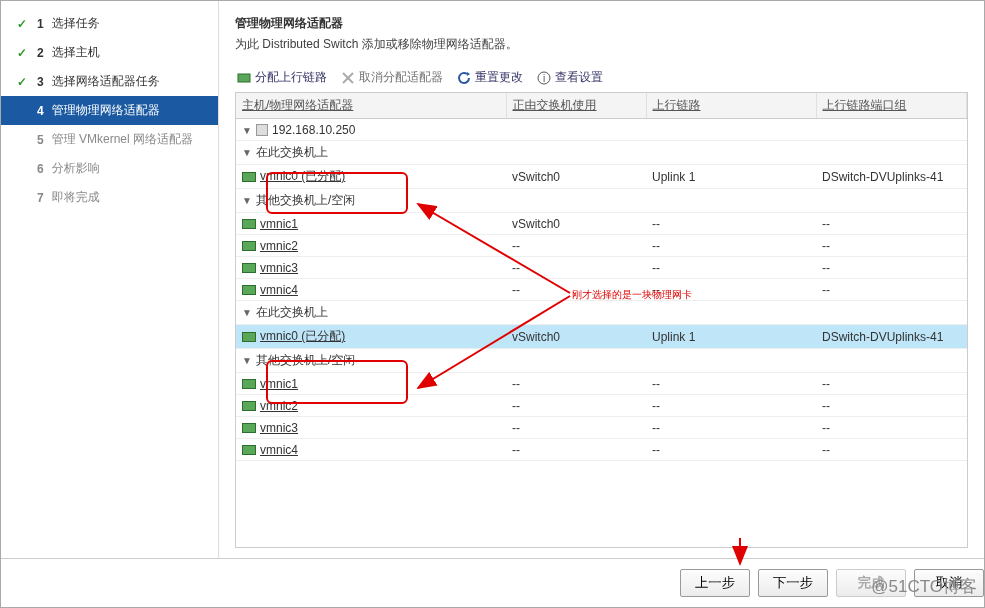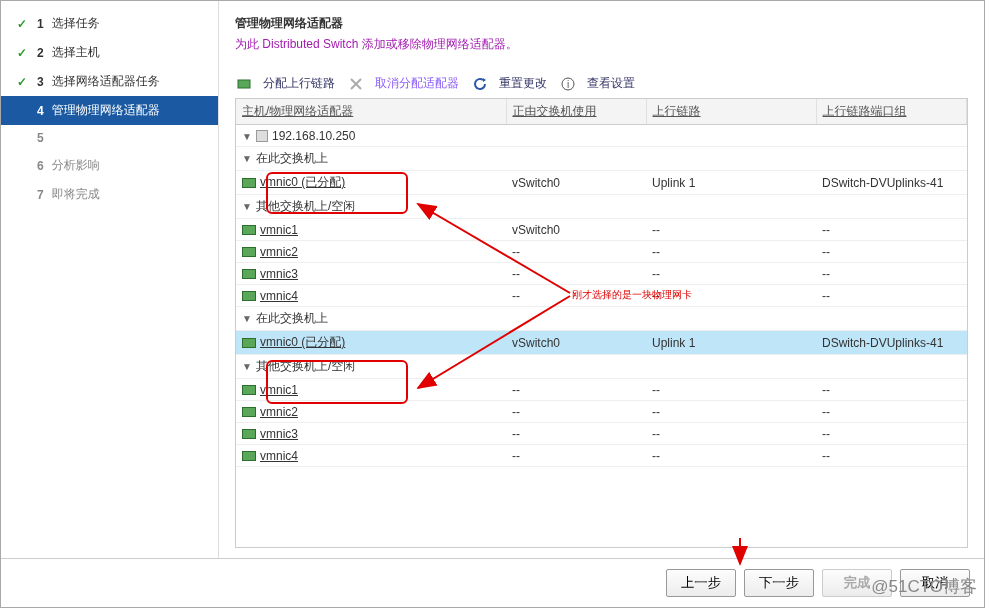--- a/index.html
+++ b/index.html
@@ -14,37 +14,37 @@
 .step { padding: 6px 10px 6px 16px; display: flex; align-items: center; gap: 8px; color: #333; cursor: pointer; }
 .step .check { color: #2b9b2b; font-weight: bold; width: 12px; }
 .step .num { font-weight: bold; }
 .step.active { background: #1b5aa2; color: #fff; }
 .step.active .check { color: #fff; }
 .step.pending { color: #888; }
 .step.pending .check { visibility: hidden; }
 .step .label { flex: 1; }
 .main { flex: 1; padding: 14px 16px 10px 16px; display: flex; flex-direction: column; min-width: 0; }
 .main-title { font-weight: bold; margin-bottom: 4px; color: #333; }
-.main-desc { color: #a21caf; margin-bottom: 18px; }
+.main-desc { color: #404040; margin-bottom: 12px; }
 .toolbar { border-bottom: 1px solid #ccc; padding: 4px 0 6px 2px; display: flex; gap: 14px; align-items: center; }
-.tool { display: flex; align-items: center; gap: 12px; color: #336; cursor: pointer; }
-.tool.disabled { color: #8b5cf6; cursor: default; }
+.tool { display: flex; align-items: center; gap: 4px; color: #336; cursor: pointer; }
+.tool.disabled { color: #737373; cursor: default; }
 .tool-icon { width: 14px; height: 14px; flex: none; display: inline-block; }
 .table-wrap { flex: 1; border: 1px solid #ccc; border-top: none; overflow: auto; }
 table { width: 100%; border-collapse: collapse; }
 th { text-align: left; font-weight: normal; color: #555; background: #f4f4f4; border-bottom: 1px solid #ccc; padding: 4px 6px; border-right: 1px solid #e0e0e0; text-decoration: underline; }
 tr.datarow td { border-bottom: 1px solid #eee; padding: 3px 6px; color: #333; height: 22px; }
 tr.datarow.selected td { background: #bfe5f8; }
 td.indent-0 { padding-left: 8px; }
 td.indent-1 { padding-left: 36px; }
 td.indent-2 { padding-left: 58px; text-decoration: underline; }
 .tree-toggle { color: #666; margin-right: 4px; font-size: 10px; display: inline-block; width: 10px; cursor: pointer; }
 .nic-icon { display:inline-block; width:14px; height:10px; background:#5aa75a; border:1px solid #2c6e2c; margin-right:4px; vertical-align:middle; }
 .host-icon { display:inline-block; width:12px; height:12px; background:#ddd; border:1px solid #999; margin-right:4px; vertical-align:middle; }
-.footer { border-top: 1px solid #ccc; padding: 10px 14px; display: flex; justify-content: flex-end; gap: 8px; }
+.footer { border-top: 1px solid #ccc; padding: 10px 0; display: flex; justify-content: flex-end; gap: 8px; }
 .btn { min-width: 70px; padding: 4px 14px; border: 1px solid #999; background: linear-gradient(#fdfdfd,#ececec); cursor: pointer; border-radius: 2px; }
 .btn.disabled { color: #aaa; border-color: #ccc; cursor: default; font-weight: bold; }
 .watermark { position: absolute; right: 8px; bottom: 10px; color: #888; font-size: 17px; pointer-events:none; }
 
 .anno-box { position: absolute; border: 2px solid #e00000; border-radius: 6px; pointer-events: none; }
 .anno-text { position: absolute; color: #e00000; font-size: 10px; pointer-events: none; }
 svg.arrows { position: absolute; inset: 0; pointer-events: none; }
 </style>
 </head>
 <body>
@@ -69,20 +69,21 @@
           <span class="label">选择网络适配器任务</span>
         </div>
         <div class="step active">
           <span class="check"></span>
           <span class="num">4</span>
           <span class="label">管理物理网络适配器</span>
         </div>
         <div class="step pending">
           <span class="check"></span>
           <span class="num">5</span>
+          <span class="label">管理 VMkernel 网络适配器</span>
         </div>
         <div class="step pending">
           <span class="check"></span>
           <span class="num">6</span>
           <span class="label">分析影响</span>
         </div>
         <div class="step pending">
           <span class="check"></span>
           <span class="num">7</span>
           <span class="label">即将完成</span>

